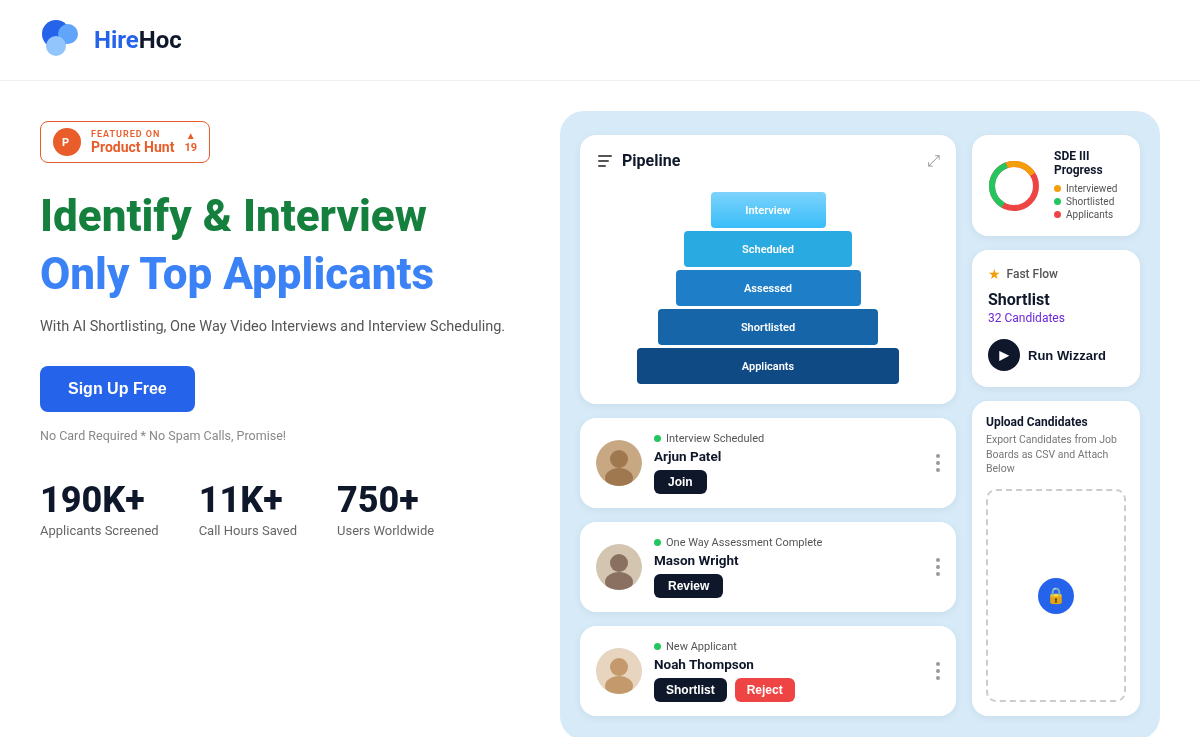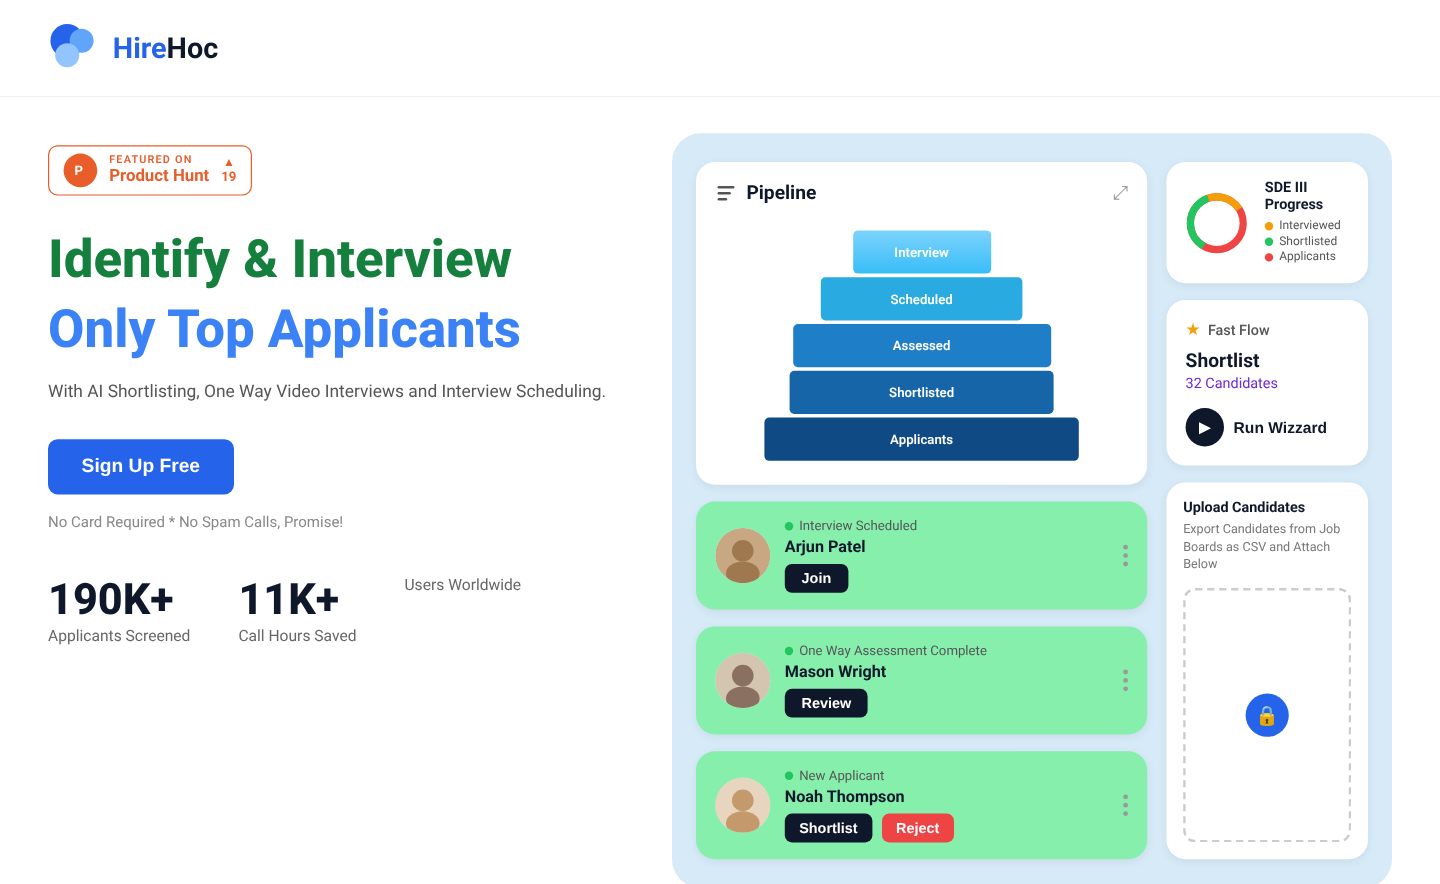--- a/index.html
+++ b/index.html
@@ -207,21 +207,21 @@
       justify-content: center;
       border-radius: 4px;
       color: #fff;
       font-size: 11px;
       font-weight: 600;
       height: 36px;
     }
 
     
     .candidate-card {
-      background: #86efac;
+      background: #ffffff;
       border-radius: 16px;
       padding: 14px 16px;
       box-shadow: 0 2px 8px rgba(0,0,0,0.06);
       display: flex;
       align-items: center;
       gap: 12px;
     }
     .candidate-avatar {
       width: 46px;
       height: 46px;
@@ -509,20 +509,21 @@
     <div class="stats">
       <div class="stat-item">
         <div class="stat-number">190K+</div>
         <div class="stat-label">Applicants Screened</div>
       </div>
       <div class="stat-item">
         <div class="stat-number">11K+</div>
         <div class="stat-label">Call Hours Saved</div>
       </div>
       <div class="stat-item">
+        <div class="stat-number">750+</div>
         <div class="stat-label">Users Worldwide</div>
       </div>
     </div>
 
   </div>
 
   <div class="right">
 
     <div class="pipeline-col">
 
@@ -535,21 +536,21 @@
                 <rect x="2" y="13" width="8" height="2" rx="1" fill="#555"></rect>
               </svg>
             <span>Pipeline</span>
           </span>
           <span class="pipeline-expand">⤢</span>
         </div>
 
         <div class="pyramid">
           <div class="pyramid-level" style="width:115px;background:linear-gradient(180deg,#7dd3fc,#38bdf8);">Interview</div>
           <div class="pyramid-level" style="width:168px;background:#29aae1;">Scheduled</div>
-          <div class="pyramid-level" style="width:215px;background:#1e7ec8;">Assessed</div>
+          <div class="pyramid-level" style="width:185px;background:#1e7ec8;">Assessed</div>
           <div class="pyramid-level" style="width:220px;background:#1565a8;">Shortlisted</div>
           <div class="pyramid-level" style="width:262px;background:#104a85;">Applicants</div>
         </div>
       </div>
 
       <div class="candidate-card">
         <div class="candidate-avatar">
           <svg width="46" height="46" viewBox="0 0 46 46">
               <circle cx="23" cy="23" r="23" fill="#c8a882"></circle>
               <circle cx="23" cy="19" r="9" fill="#a07850"></circle>

